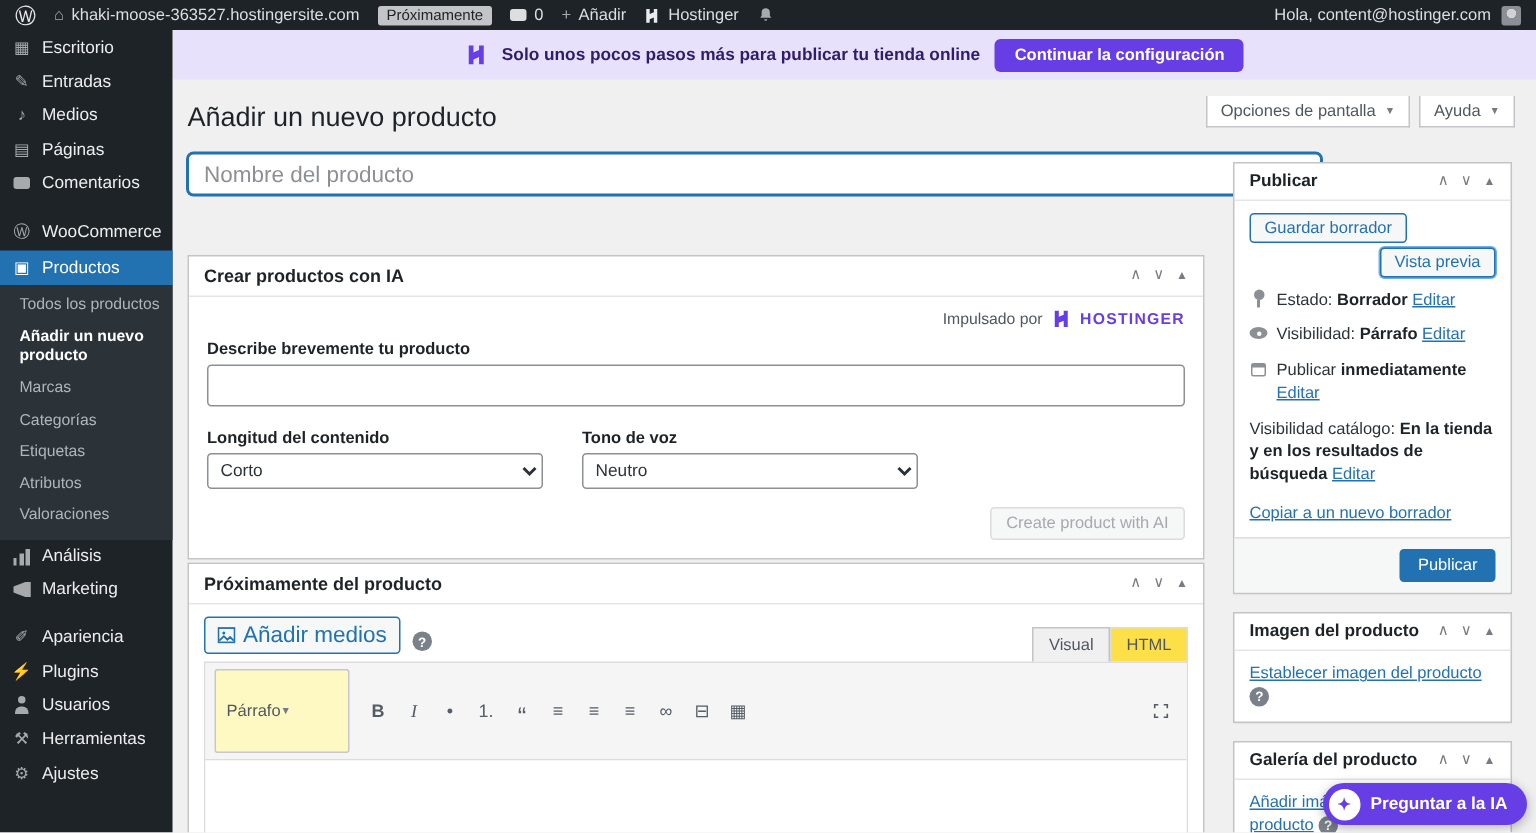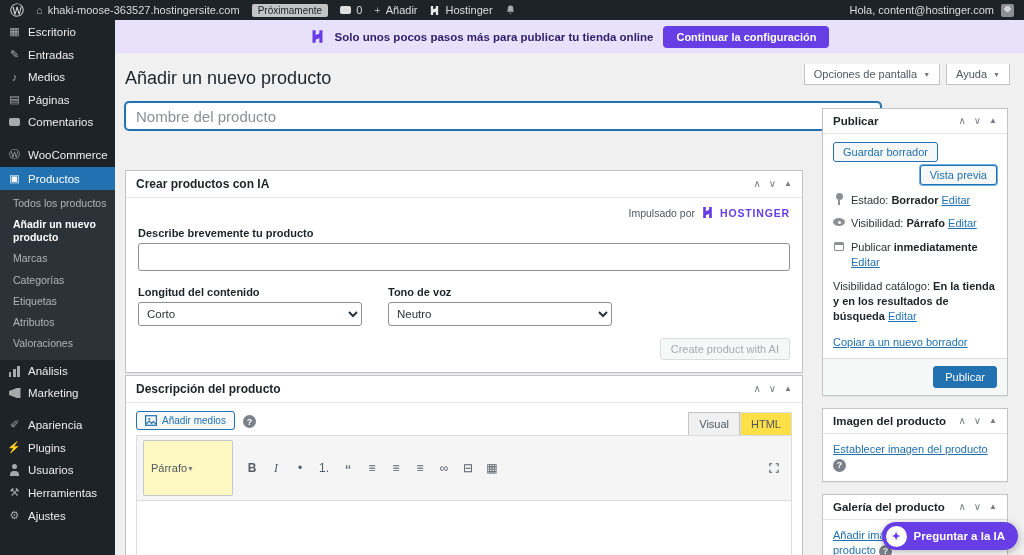--- a/index.html
+++ b/index.html
@@ -83,21 +83,21 @@
   .ai-row { display:flex; gap:26px; margin-top:4px; }
   .ai-col { width:224px; }
   .ai-select { width:100%; height:24px; border:1px solid #8c8f94; border-radius:3px; background:#fff; color:#2c3338;
                font-size:11.5px; font-family:"Liberation Sans",sans-serif; padding:0 4px; }
   .ai-foot { display:flex; justify-content:flex-end; margin-top:12px; }
   .btn-disabled { background:#f6f7f7; border:1px solid #dcdcde; color:#a7aaad; border-radius:3px; padding:4px 10px; font-size:11px;
                   font-family:"Liberation Sans",sans-serif; }
 
   
   .editor-top { display:flex; align-items:flex-end; gap:8px; padding:8px 10px 0; }
-  .media-btn { background:#f6f7f7; border:1px solid #2271b1; color:#2271b1; border-radius:3px; padding:3px 8px; font-size:10px;
+  .media-btn { background:#f6f7f7; border:1px solid #2271b1; color:#2271b1; border-radius:3px; padding:3px 8px; font-size:15px;
                display:flex; align-items:center; gap:5px; cursor:pointer; margin-bottom:5px; font-family:"Liberation Sans",sans-serif; }
   .editor-top .help-circ { margin-bottom:7px; }
   .tabs { margin-left:auto; display:flex; }
   .tab { border:1px solid #dcdcde; border-bottom:none; background:#fde047; color:#50575e; font-size:11px; padding:5px 10px;
          cursor:pointer; font-family:"Liberation Sans",sans-serif; }
   .tab.active { background:#f0f0f1; border-color:#c3c4c7; }
   .editor-wrap { margin:0 10px; border:1px solid #dcdcde; }
   .mce-toolbar { display:flex; align-items:center; gap:2px; padding:4px 6px; background:#f5f5f5; border-bottom:1px solid #dcdcde; }
   .mce-listbox { background:#fef9c3; border:1px solid #c5c8cc; border-radius:2px; width:90px; display:flex; align-items:center;
                  justify-content:flex-start; padding:21px 7px; font-size:11px; color:#50575e; margin-right:6px; cursor:pointer; }
@@ -311,21 +311,21 @@
         </div>
       </div>
       <div class="ai-foot">
         <button class="btn-disabled" disabled="">Create product with AI</button>
       </div>
     </div>
   </section>
 
   <section id="desc-box" class="postbox">
     <div class="pb-header">
-      <h2 class="pb-title">Descripción del producto</h2>
+      <h2 class="pb-title">Próximamente del producto</h2>
       <span class="pb-ctrl glyph">∧</span>
       <span class="pb-ctrl glyph">∨</span>
       <span class="pb-ctrl tri glyph">▲</span>
     </div>
     <div class="editor-top">
       <button class="media-btn">
         <svg width="12" height="11" viewBox="0 0 20 18">
             <rect x="1" y="1" width="18" height="16" fill="none" stroke="currentColor" stroke-width="2"></rect>
             <circle cx="7" cy="6.5" r="1.7" fill="currentColor"></circle>
             <path d="M2 15l5-5 4 4 3-3 4 4" fill="none" stroke="currentColor" stroke-width="2"></path>

